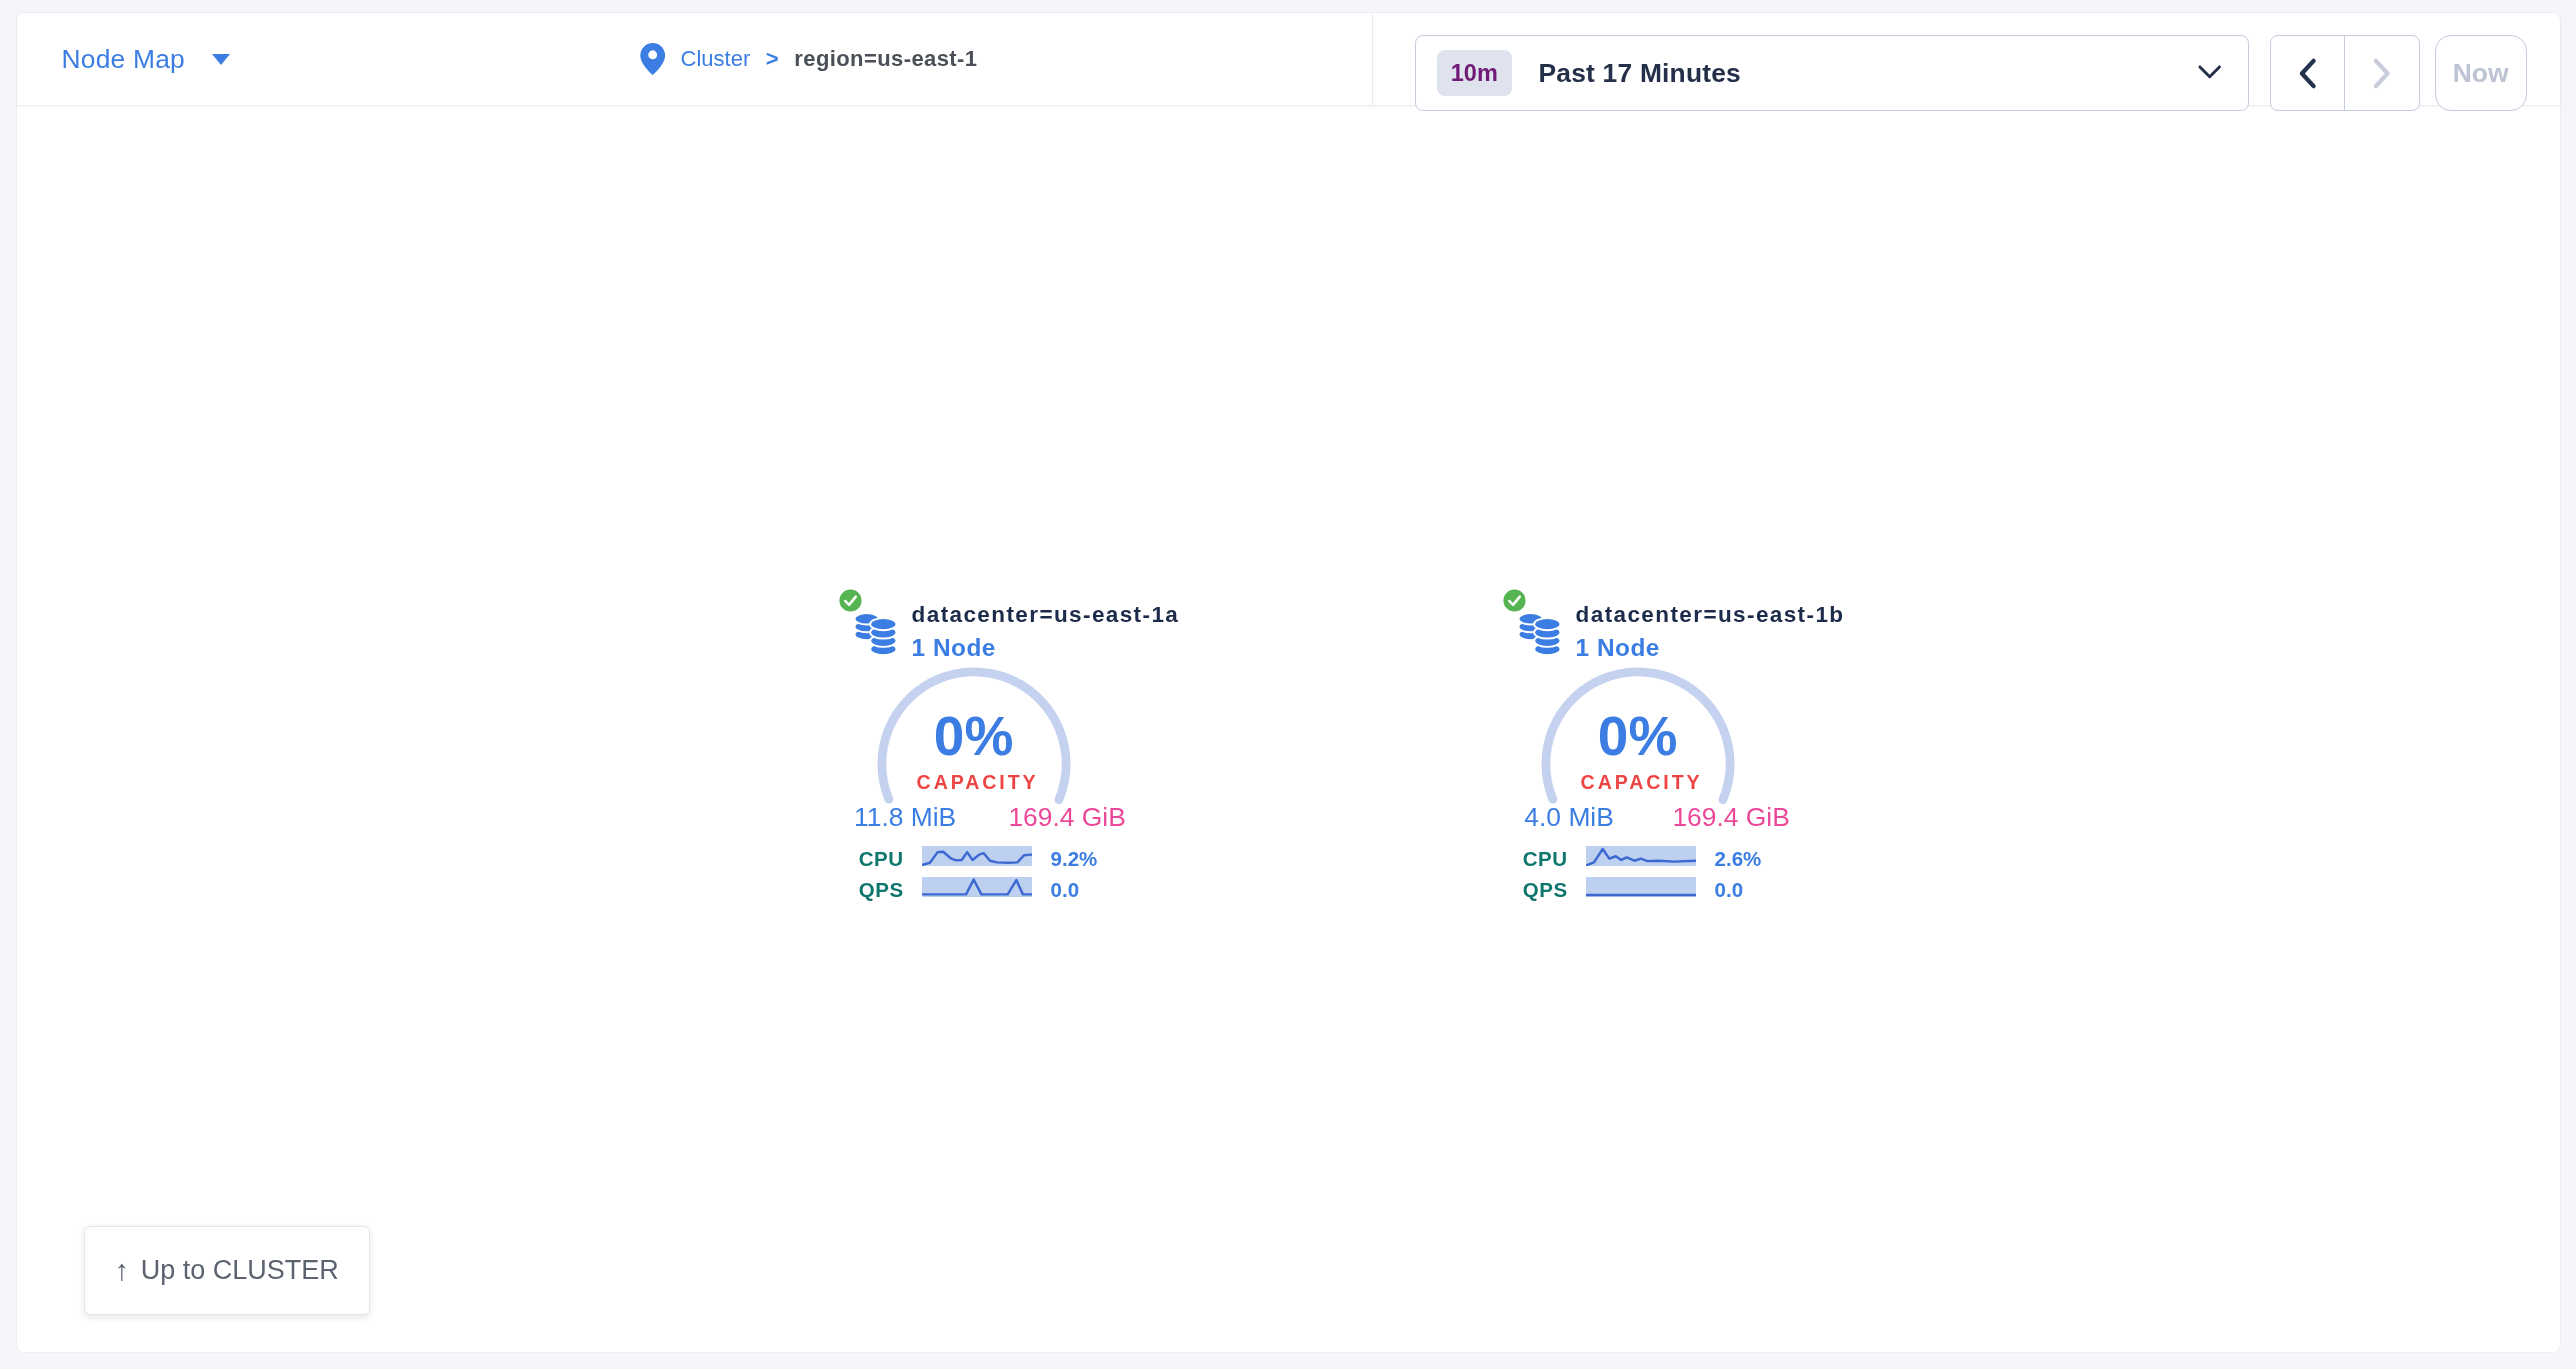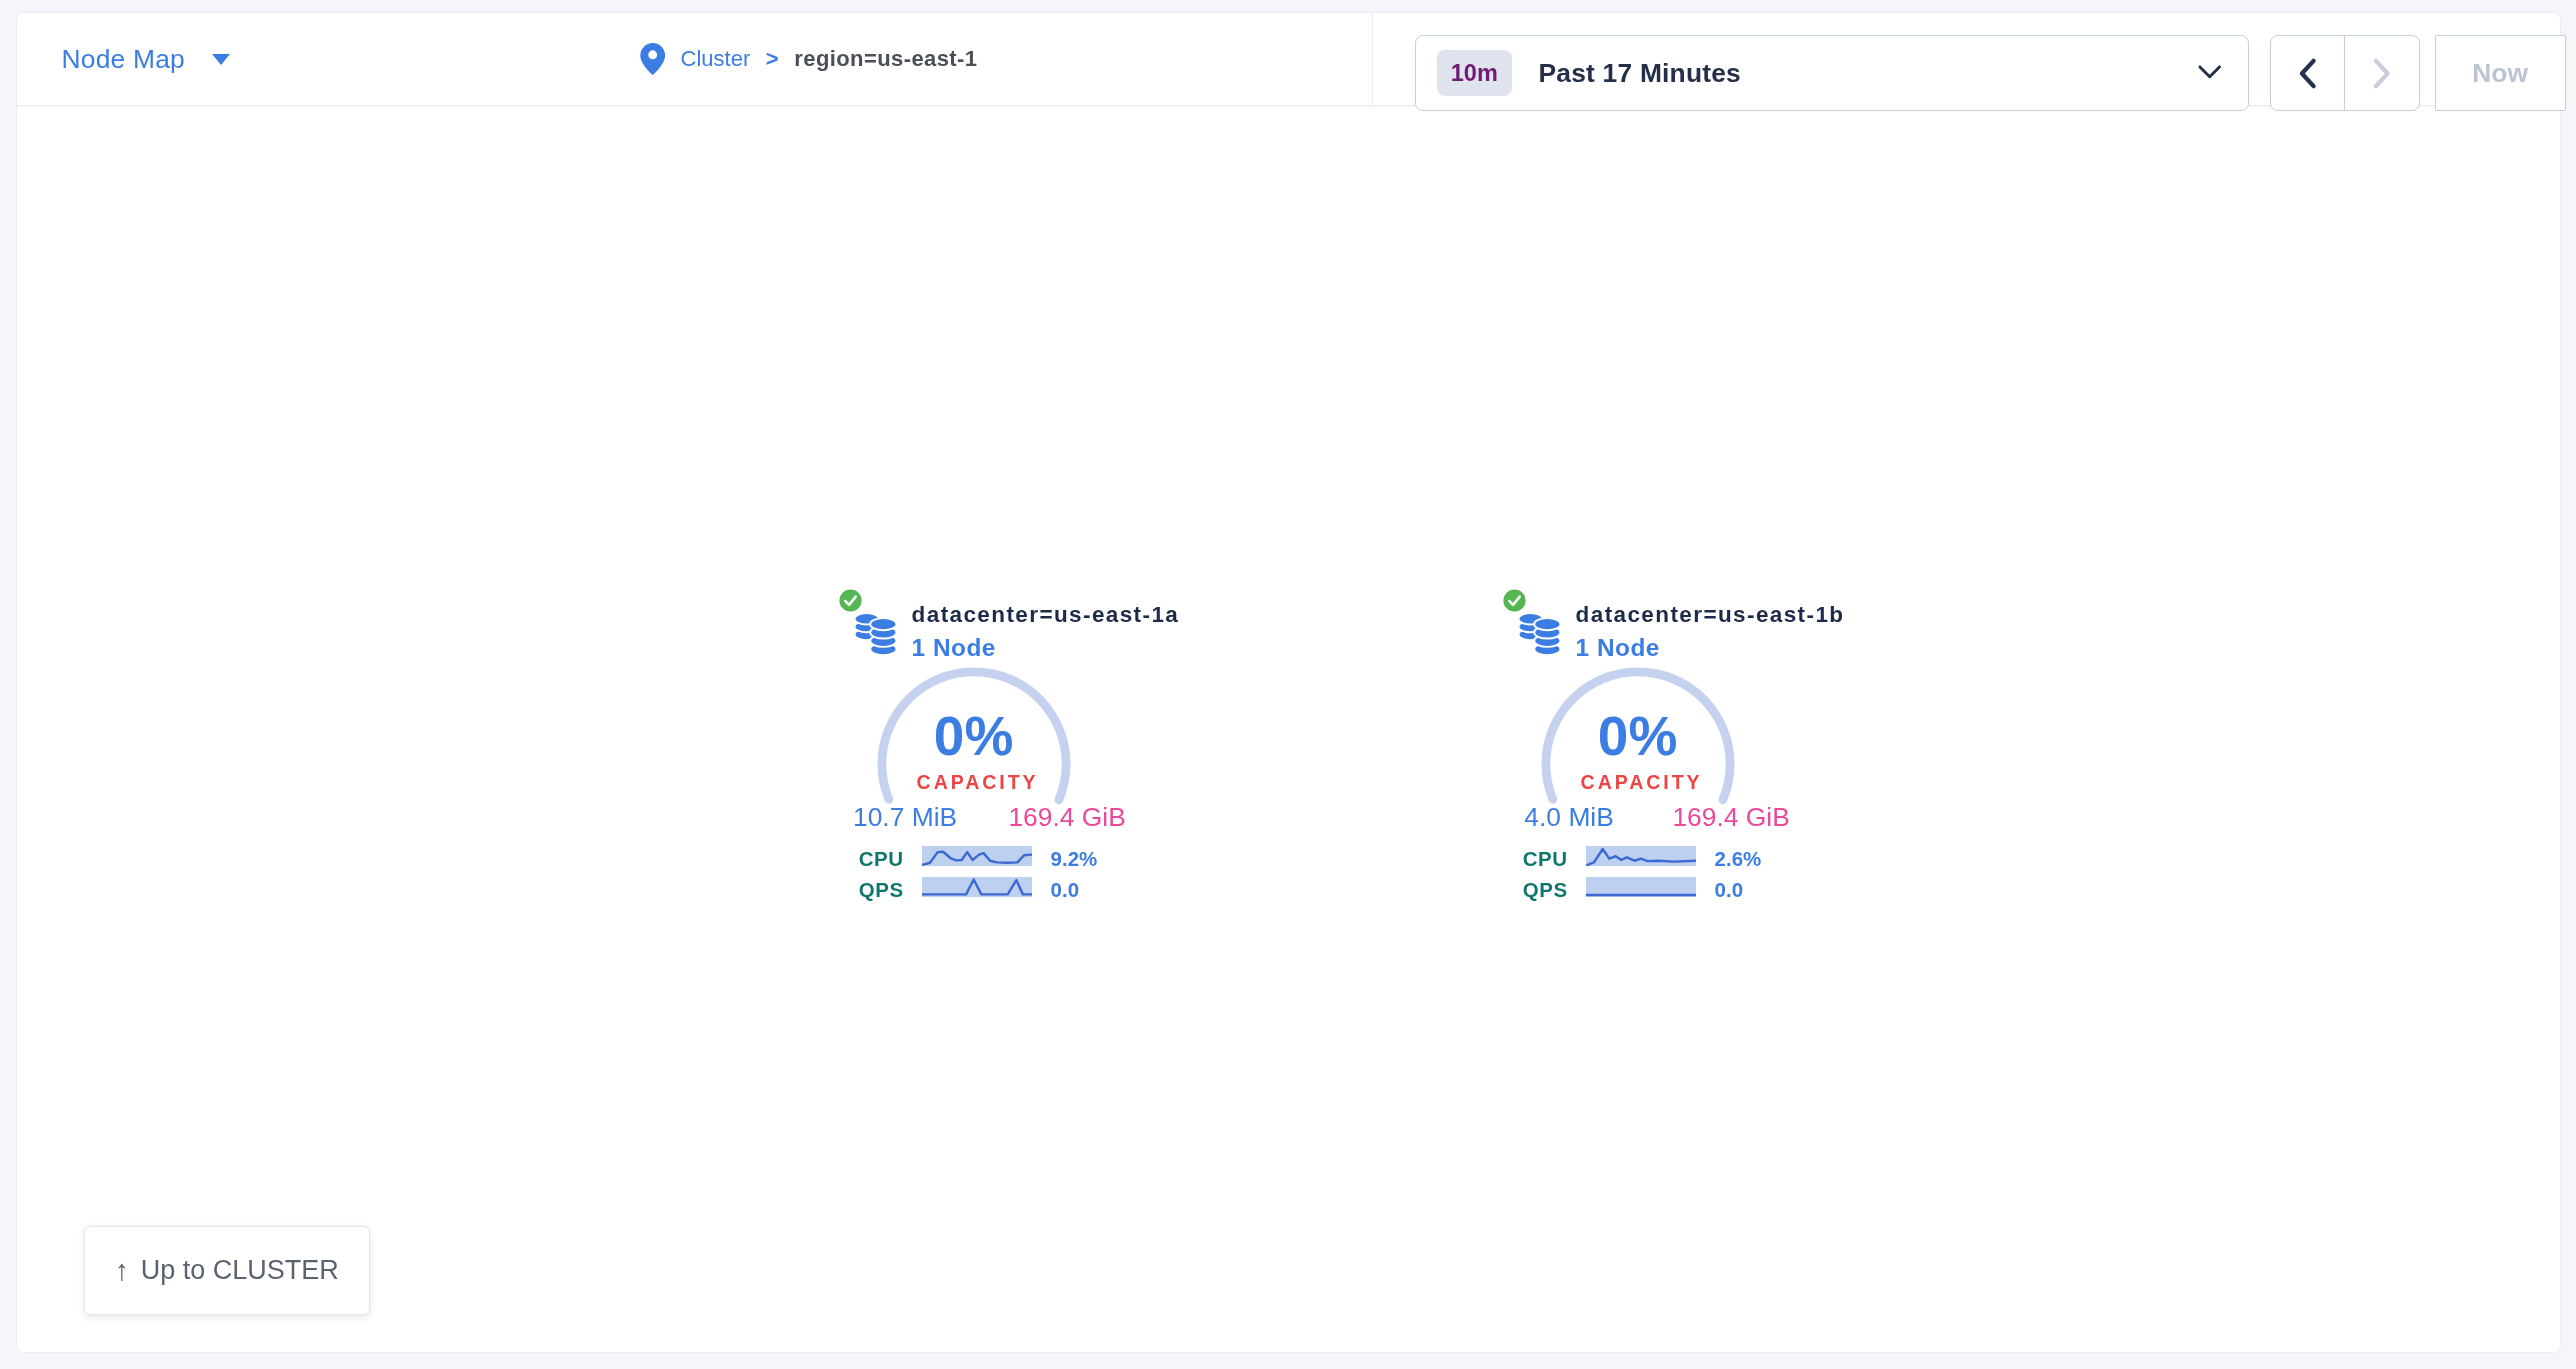--- a/index.html
+++ b/index.html
@@ -89,22 +89,22 @@
     display: flex;
   }
   .time-nav .nav-btn {
     flex: 1; display: flex; align-items: center; justify-content: center;
     cursor: pointer;
   }
   .time-nav .nav-btn + .nav-btn { border-left: 1px solid #c6cddd; }
 
   .now-btn {
     position: absolute; left: 2418px; top: 22.5px;
-    width: 131px; height: 76px;
-    border: 1px solid #c6cddd; border-radius: 1px;
+    width: 92px; height: 76px;
+    border: 1px solid #c6cddd; border-radius: 16px;
     background: #fff;
     display: flex; align-items: center; justify-content: center;
     font-size: 26.4px; font-weight: 700; color: #bcc3d2;
     cursor: default;
   }
 
   
   .locality-card { position: absolute; width: 303px; height: 333px; }
   .card-a { left: 820px; top: 572px; }
   .card-b { left: 1484px; top: 572px; }
@@ -251,21 +251,21 @@
     <div class="loc-name">datacenter=us-east-1a</div>
     <div class="loc-nodes">1 Node</div>
 
     <div class="gauge-wrap">
       <svg width="196" height="196" viewBox="0 0 200 200">
         <circle cx="100" cy="100" r="94" fill="none" stroke="#c5d2ef" stroke-width="9" stroke-linecap="round" stroke-dasharray="369.1 221.5" transform="rotate(157.5 100 100)"></circle>
       </svg>
       <div class="gauge-pct">0%</div>
       <div class="gauge-caption">CAPACITY</div>
     </div>
-    <div class="cap-used">10.7 MiB</div>
+    <div class="cap-used">11.8 MiB</div>
     <div class="cap-total">169.4 GiB</div>
 
     <div class="metric-row row-0">
       <div class="metric-label">CPU</div>
       <div class="metric-spark">
           <svg width="110" height="20.5" viewBox="0 0 112 21">
             <polyline points="0.0,19.3 7.8,17.2 15.7,6.3 21.3,5.9 29.1,12.6 34.7,14.7 40.3,14.3 45.9,6.3 51.5,14.3 58.2,8.8 62.7,7.3 69.4,15.1 76.2,16.8 87.4,17.2 97.4,16.8 104.2,9.5 112.0,8.8" fill="none" stroke="#3c68d1" stroke-width="2.5" stroke-linejoin="round" stroke-linecap="round"></polyline>
           </svg>
         </div>
       <div class="metric-value">9.2%</div>

